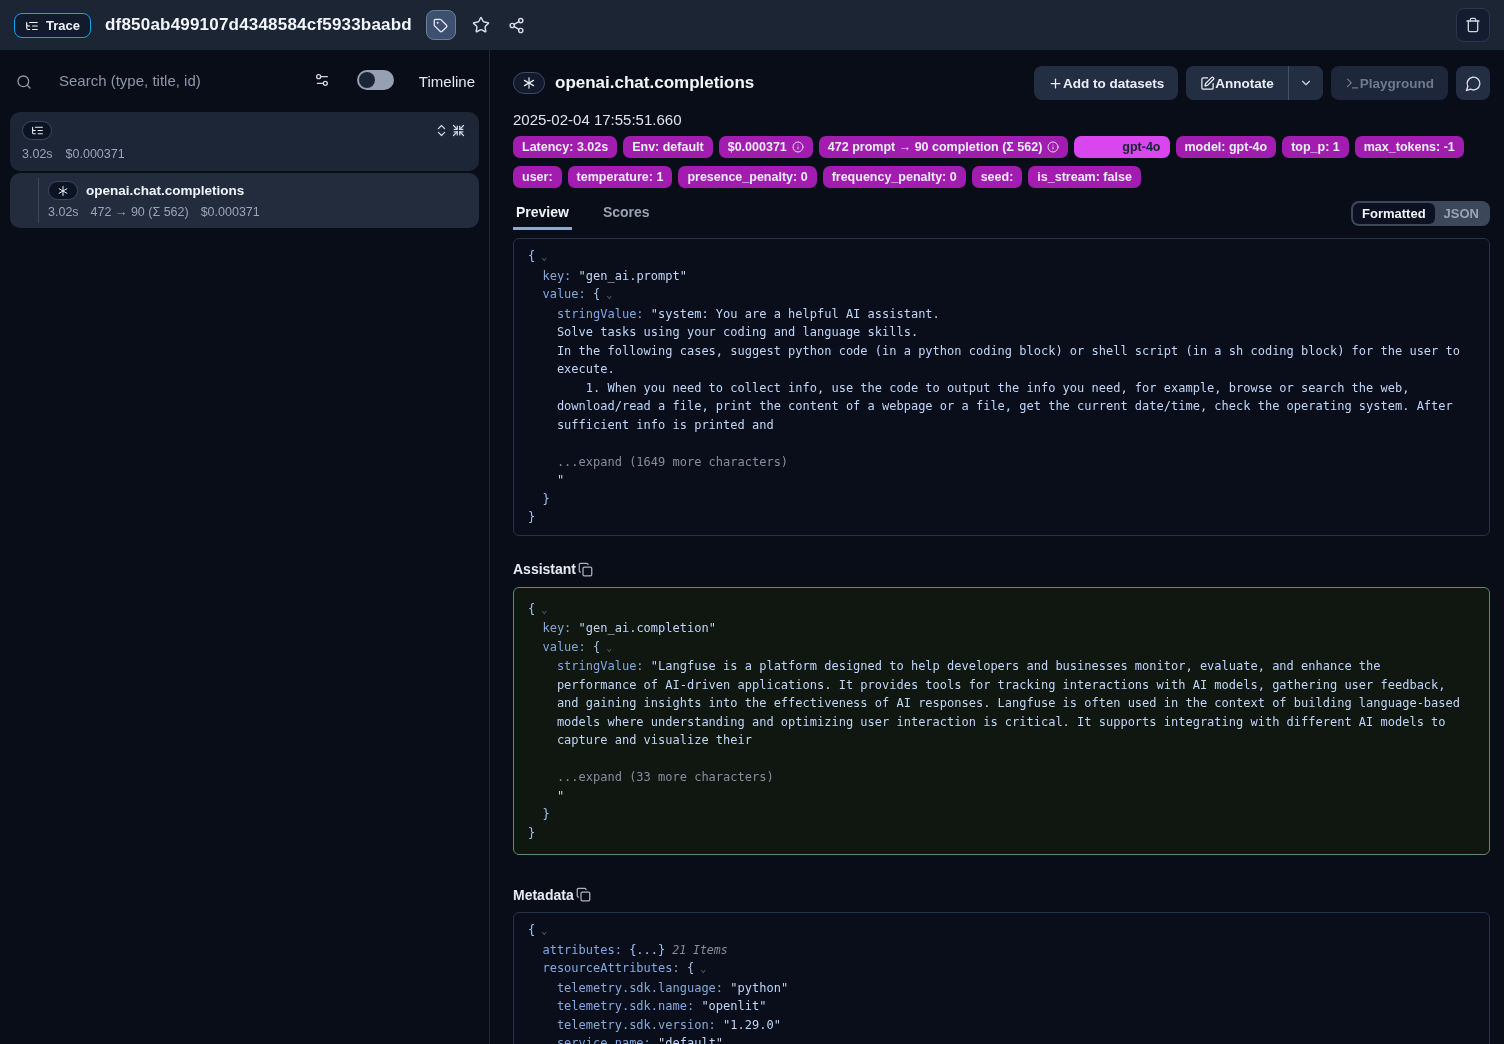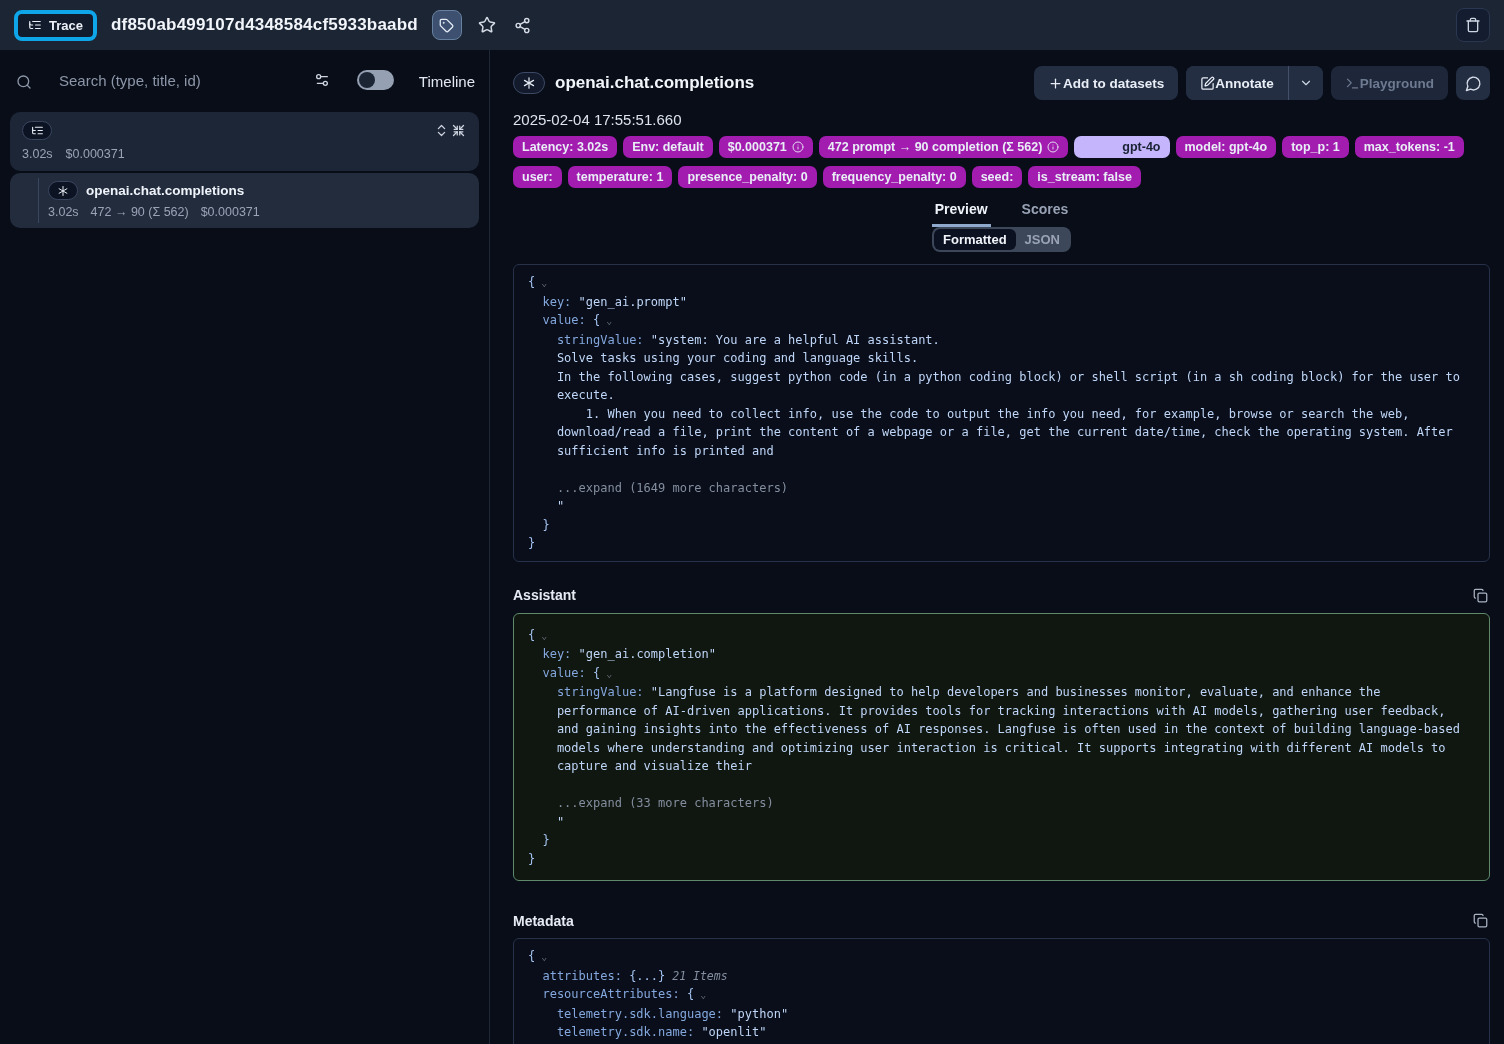--- a/index.html
+++ b/index.html
@@ -8,21 +8,21 @@
     width:1504px; height:1044px; overflow:hidden;
     background:#080d18; color:#eef2f8;
     font-family:"Liberation Sans", sans-serif;
   }
   svg { display:block; }
   .ic { stroke:currentColor; fill:none; stroke-width:2; stroke-linecap:round; stroke-linejoin:round; }
 
   
   .topbar { height:50px; background:#1c2534; display:flex; align-items:center; justify-content:space-between; padding:0 14px; }
   .topbar-left { display:flex; align-items:center; gap:14px; }
-  .trace-pill { display:flex; align-items:center; gap:7px; border:4px solid #0ea5e9; background:#121b2b; border-radius:8px; padding:4px 10px; color:#eef2f8; font-size:13px; font-weight:700; }
+  .trace-pill { display:flex; align-items:flex-end; gap:7px; border:1px solid #0ea5e9; background:#121b2b; border-radius:8px; padding:4px 10px; color:#eef2f8; font-size:13px; font-weight:700; }
   .trace-id { font-size:17px; font-weight:700; color:#f2f5fa; margin:0; letter-spacing:.2px; }
   .tag-btn { display:flex; align-items:center; justify-content:center; width:30px; height:30px; border-radius:8px; background:#3e5070; border:1px solid #66809f; color:#e8eef8; cursor:pointer; }
   .icon-ghost { background:none; border:none; padding:2px; color:#d4dbe6; cursor:pointer; display:flex; }
   .trash-btn { width:34px; height:34px; display:flex; align-items:center; justify-content:center; border-radius:8px; background:#141d2f; border:1px solid #2b3650; color:#ccd4e1; cursor:pointer; }
 
   
   .body-row { display:flex; height:994px; }
   .sidebar { width:490px; border-right:1px solid #1f2937; flex-shrink:0; }
   .main { flex:1; padding:16px 14px 0 23px; overflow:hidden; }
 
@@ -61,44 +61,44 @@
   .annotate-group .chev { display:flex; align-items:center; padding:0 10px; border-left:1px solid #44506a; color:#cdd5e2; cursor:pointer; background:#232e42; border-top:none; border-bottom:none; border-right:none; }
   .btn.playground { background:#1d2739; color:#6e7a92; cursor:default; }
   .icon-btn { width:34px; height:34px; display:flex; align-items:center; justify-content:center; background:#232e42; border:none; border-radius:8px; color:#d6dce8; cursor:pointer; }
 
   .timestamp { margin-top:11px; font-size:15px; color:#dde3ed; }
 
   
   .badge-row { margin-top:8px; display:flex; gap:6px; white-space:nowrap; }
   .badge-row:first-of-type { margin-top:10px; }
   .badge { display:inline-flex; align-items:center; gap:5px; background:#a21caf; color:#e9eef6; font-size:12.5px; font-weight:700; border-radius:7px; padding:3px 9px; line-height:16px; }
-  .badge-light { background:#c4b5fd; color:#1a2333;padding-left:48px; }
+  .badge-light { background:#d946ef; color:#1a2333;padding-left:48px; }
   .badge svg { opacity:.9; }
 
   
-  .tabs-row { margin-top:13px; display:flex; align-items:center; justify-content:space-between;flex-direction:column; }
+  .tabs-row { margin-top:13px; display:flex; align-items:flex-end; justify-content:space-between; }
   .tabs { display:flex; gap:28px; }
   .tab { font-size:14px; font-weight:600; color:#98a2b4; padding:0 3px 7px 3px; cursor:pointer; }
   .tab.active { color:#f0f4fa; border-bottom:3px solid #8fa9cd; }
   .seg { display:flex; background:#3c4759; border-radius:8px; padding:2px; margin-bottom:4px; }
   .seg-item { font-size:13px; font-weight:600; color:#9aa4b6; padding:3px 9px; border-radius:6px; cursor:pointer; }
   .seg-item.active { background:#0b1120; color:#f0f4fa; }
 
   
   .code-panel { margin-top:8px; border:1px solid #27324a; border-radius:6px; background:#090e1a; padding:8px 14px; cursor:text; }
   .code-panel.green { border-color:#5e8a6b; background:#101610; padding:12px 14px; }
   .code-line { white-space:pre; font-family:"DejaVu Sans Mono", monospace; font-size:12px; line-height:18.5px; }
   .sg-p { color:#a5c4f1; }
   .sg-k { color:#84a8de; }
   .sg-s { color:#bfd6f8; }
   .sg-c { color:#67707f; font-size:10px; }
   .sg-d { color:#848e9e; }
   .sg-i { color:#848e9e; font-style:italic; font-size:11.5px; }
 
-  .section-head { margin-top:24px; display:flex; align-items:center; justify-content:space-between; }
+  .section-head { margin-top:24px; display:flex; align-items:center; }
   .section-head.meta { margin-top:30px; }
   .section-title { font-size:14px; font-weight:700; color:#e7ecf4; }
   .copy-btn { background:none; border:none; color:#aab3c2; cursor:pointer; padding:2px; display:flex; }
 </style>
 </head>
 <body>
 
 <div class="app">
 
   <header class="topbar">

